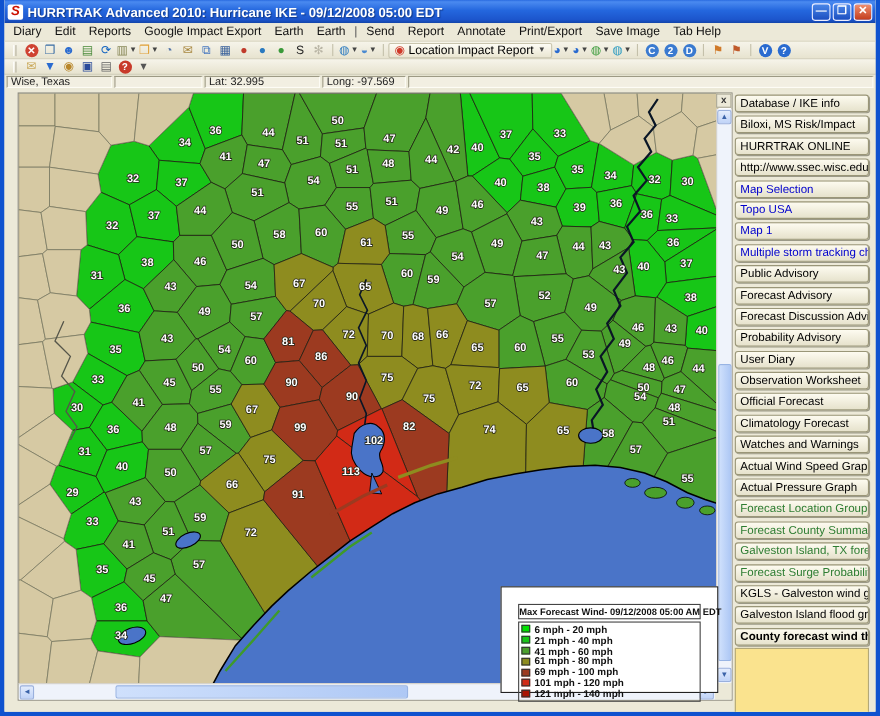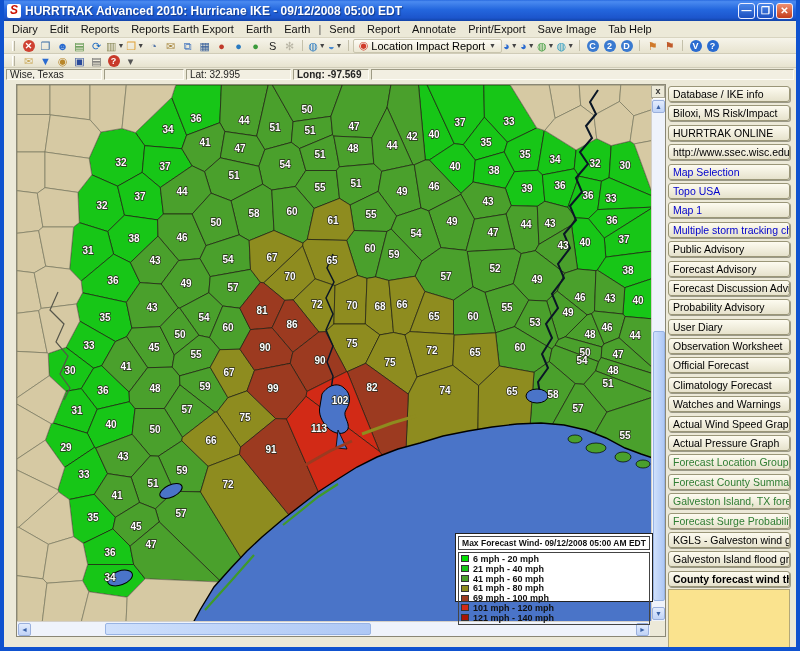--- a/index.html
+++ b/index.html
@@ -49,22 +49,22 @@
   .map-close { position:absolute; right:0px; top:0px; width:14px; height:13px; background:#ece9d8;
     border:1px solid #aaa794; font-size:9px; line-height:11px; text-align:center; color:#333; font-weight:bold; }
   .vscroll { position:absolute; right:0; top:14px; bottom:15px; width:14px; background:#eff3fb; border-left:1px solid #d4d0c8; }
   .hscroll { position:absolute; left:0; bottom:0; right:15px; height:15px; background:#eff3fb; border-top:1px solid #d4d0c8; }
   .sarrow { position:absolute; width:13px; height:13px; background:linear-gradient(180deg,#e3ecfd,#c0d3f7);
     border:1px solid #9ab0dd; border-radius:2px; color:#3a62a8; font-size:7px; line-height:11px; text-align:center; }
   .sthumb { position:absolute; background:linear-gradient(90deg,#cfe0fc,#aec8f5); border:1px solid #98b4e4; border-radius:2px; }
   .hthumb { top:1px; height:12px; }
   .corner { position:absolute; right:0; bottom:0; width:15px; height:15px; background:#ece9d8; }
   
-  .legend { position:absolute; left:438px; top:448px; width:198px; height:69px; background:#fff;
-    border:1px solid #222; padding:2px; font-size:9px; }
+  .legend { position:absolute; left:438px; top:448px; width:198px; height:97px; background:#fff;
+    border:1px solid #222; padding:15px; font-size:9px; }
   .legend-title { border:1px solid #444; text-align:center; font-weight:bold; font-size:8.5px;
     padding:1px 0; color:#111; white-space:nowrap; }
   .legend-body { border:1px solid #444; margin-top:2px; padding:1px 2px; }
   .legend-row { display:flex; align-items:center; height:9.8px; font-weight:bold; color:#111; }
   .swatch { width:8px; height:7px; border:1px solid #333; margin-right:4px; flex:none; }
   
   .sidebar { position:absolute; left:664px; top:3px; width:124px; }
   .side-btn { width:122px; height:16px; margin-bottom:1.4px; text-align:left; font-size:10.5px;
     line-height:14px; padding:0 0 0 4px; border:1px solid #9a9678; border-radius:3px;
     background:linear-gradient(180deg,#fdfbf0,#e6e2cc); box-shadow:1px 1px 0 rgba(90,88,70,.55);
@@ -85,21 +85,21 @@
     <div class="tbtns">
       <div class="tbtn">—</div>
       <div class="tbtn">❐</div>
       <div class="tbtn close">✕</div>
     </div>
   </div>
   <div class="menubar" id="menubar">
       <div class="menu-item">Diary</div>
       <div class="menu-item">Edit</div>
       <div class="menu-item">Reports</div>
-      <div class="menu-item">Reports Earth Export</div>
+      <div class="menu-item">Google Impact Export</div>
       <div class="menu-item">Earth</div>
       <div class="menu-item">Earth</div>
       <div class="menu-sep">|</div>
       <div class="menu-item">Send</div>
       <div class="menu-item">Report</div>
       <div class="menu-item">Annotate</div>
       <div class="menu-item">Print/Export</div>
       <div class="menu-item">Save Image</div>
       <div class="menu-item">Tab Help</div>
     </div>
@@ -232,21 +232,21 @@
         <span class="g" style="color: rgb(255, 255, 255); background: rgb(200, 58, 42);">?</span>
       </div>
       <div class="ticon">
         <span class="g" style="color: rgb(85, 85, 85);">▾</span>
       </div>
     </div>
   <div class="statusbar" id="statusbar">
       <div class="sfield" style="width: 96px;">Wise, Texas</div>
       <div class="sfield" style="width: 80px;"></div>
       <div class="sfield" style="width: 105px;">Lat: 32.995</div>
-      <div class="sfield" style="width: 76px; font-weight: bold;">Long: -97.569</div>
+      <div class="sfield" style="width: 76px;">Long: -97.569</div>
       <div class="sfield" style="flex: 1 1 0%;"></div>
     </div>
 
   <div class="client">
     <div class="map-panel">
       <svg id="mapsvg" class="map-svg" width="636" height="538" viewBox="17 83 636 538">
           <polygon points="171.7,95.4 186.6,133.2 181.8,146.7 144.7,143.7 135.4,130.5" fill="#17c617" stroke="#1c1c10" stroke-width="0.7"></polygon>
           <polygon points="175.7,83.0 221.4,83.0 219.8,120.7 186.6,133.2 171.7,95.4" fill="#17c617" stroke="#1c1c10" stroke-width="0.7"></polygon>
           <polygon points="135.4,130.5 144.7,143.7 142.2,170.4 117.6,184.2 91.8,172.8 89.1,156.3 100.8,130.0 122.0,126.4" fill="#17c617" stroke="#1c1c10" stroke-width="0.7"></polygon>
           <polygon points="160.3,185.5 142.2,170.4 144.7,143.7 181.8,146.7 192.1,163.8" fill="#17c617" stroke="#1c1c10" stroke-width="0.7"></polygon>

